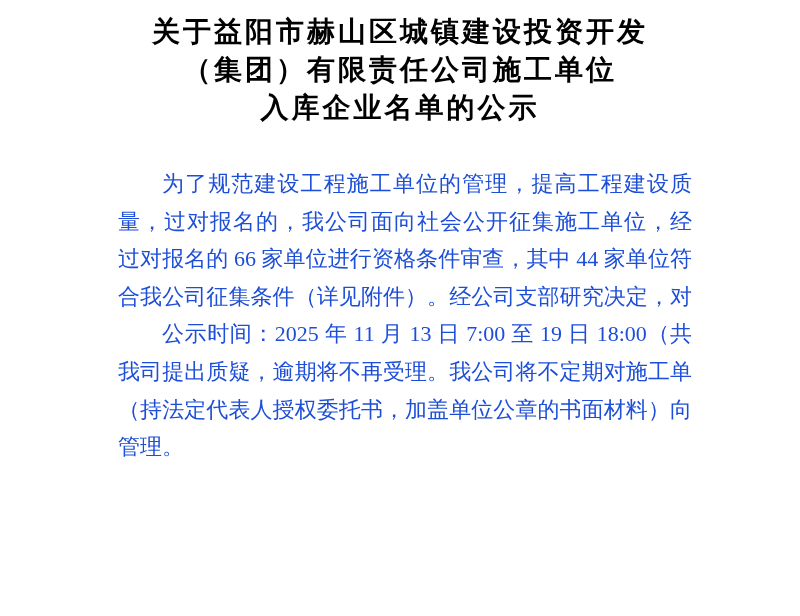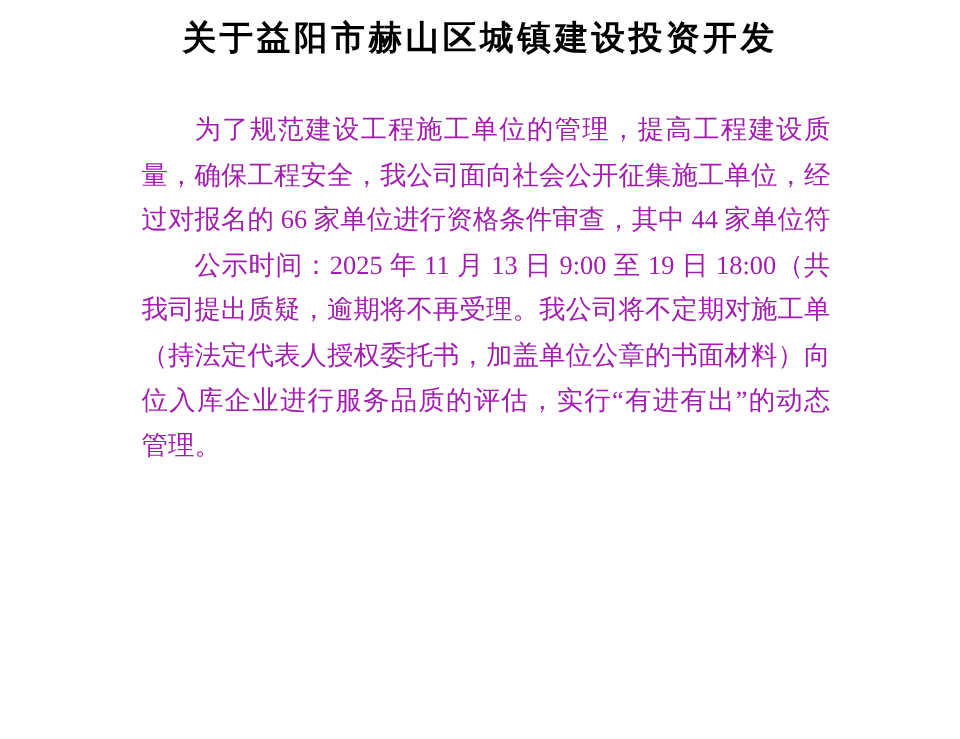--- a/index.html
+++ b/index.html
@@ -27,47 +27,49 @@
     color: #000000;
   }
   .title-line {
     display: block;
   }
   .doc-body {
     width: 574px;
     margin: 38px 0 0 118px;
     font-size: 22px;
     line-height: 37.6px;
-    color: #a21caf;
+    color: #1d4ed8;
   }
   .body-line {
     white-space: nowrap;
   }
   .body-line.indent {
     text-indent: 2em;
   }
   .body-line.just {
     text-align: justify;
     text-align-last: justify;
     text-justify: inter-character;
   }
 </style>
 </head>
 <body>
 
 <div class="page">
 
   <h1 class="doc-title">
     <span class="title-line">关于益阳市赫山区城镇建设投资开发</span>
+    <span class="title-line">（集团）有限责任公司施工单位</span>
+    <span class="title-line">入库企业名单的公示</span>
   </h1>
 
   <div class="doc-body">
     <div class="body-line indent just">为了规范建设工程施工单位的管理，提高工程建设质</div>
-    <div class="body-line just">量，确保工程安全，我公司面向社会公开征集施工单位，经</div>
+    <div class="body-line just">量，过对报名的，我公司面向社会公开征集施工单位，经</div>
     <div class="body-line just">过对报名的 66 家单位进行资格条件审查，其中 44 家单位符</div>
-    <div class="body-line indent just">公示时间：2025 年 11 月 13 日 9:00 至 19 日 18:00（共</div>
+    <div class="body-line just">合我公司征集条件（详见附件）。经公司支部研究决定，对</div>
+    <div class="body-line indent just">公示时间：2025 年 11 月 13 日 7:00 至 19 日 18:00（共</div>
     <div class="body-line just">我司提出质疑，逾期将不再受理。我公司将不定期对施工单</div>
     <div class="body-line just">（持法定代表人授权委托书，加盖单位公章的书面材料）向</div>
-    <div class="body-line just">位入库企业进行服务品质的评估，实行“有进有出”的动态</div>
     <div class="body-line">管理。</div>
   </div>
 
 </div>
 
 </body></html>

